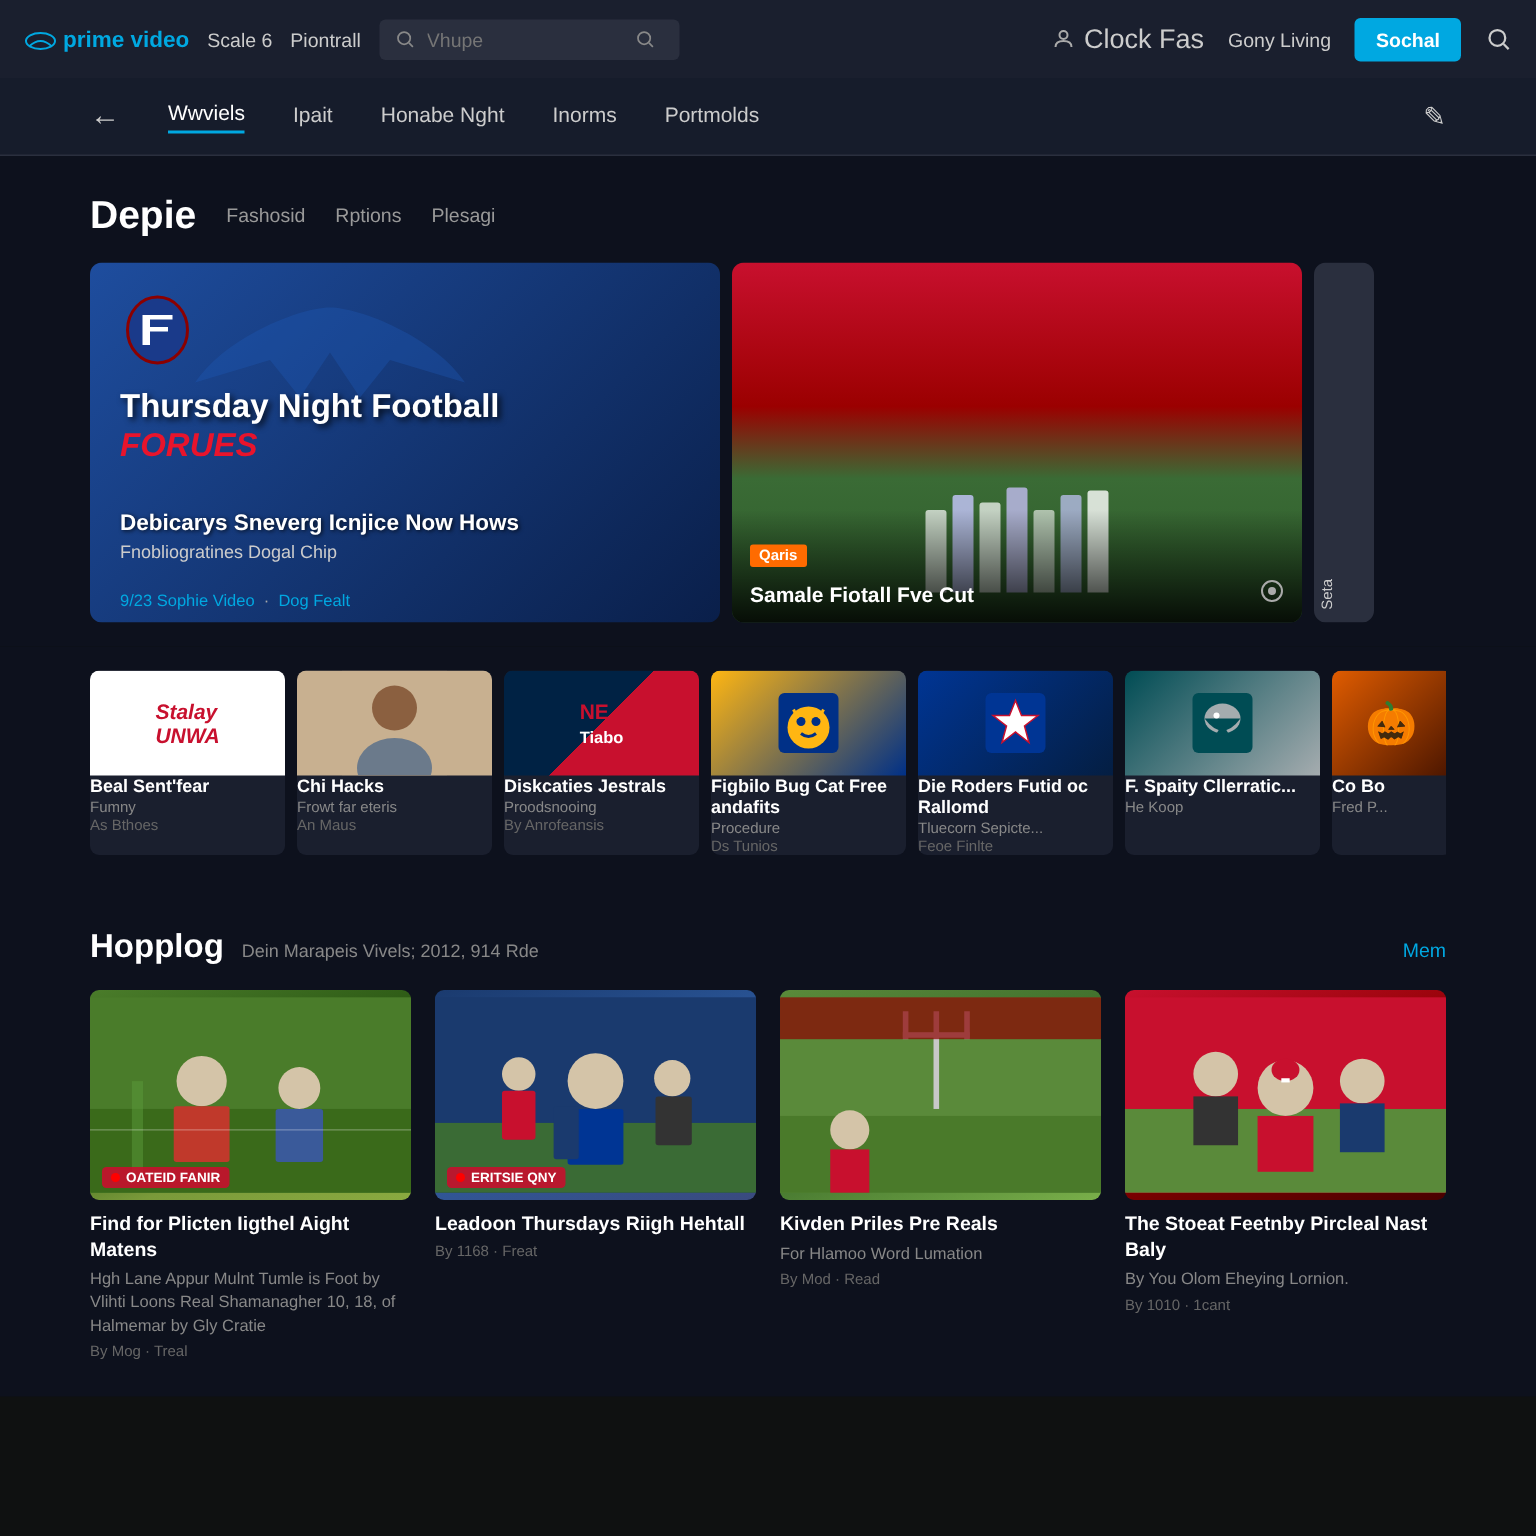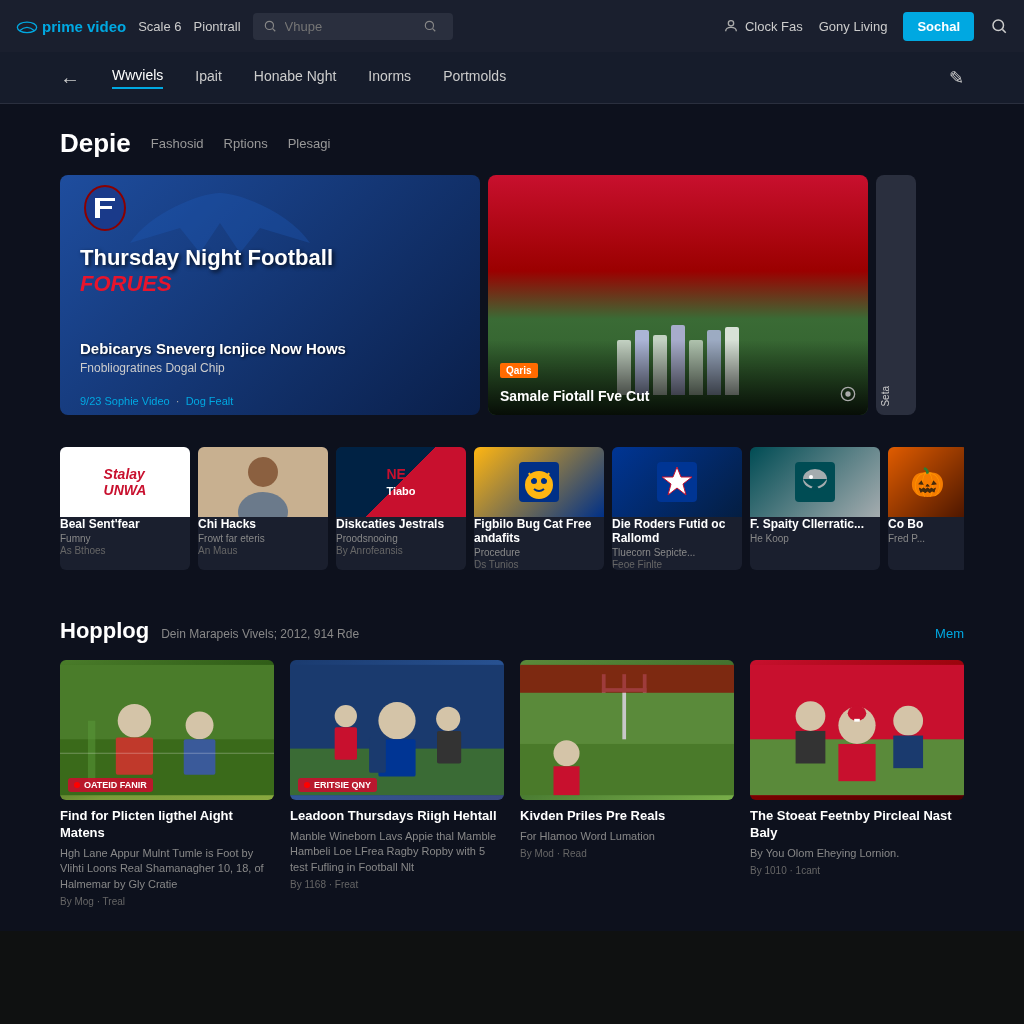--- a/index.html
+++ b/index.html
@@ -59,21 +59,21 @@
       margin-left: auto;
       display: flex;
       align-items: center;
       gap: 16px;
     }
     .nav-user {
       display: flex;
       align-items: center;
       gap: 6px;
       color: #ccc;
-      font-size: 13px;
+      font-size: 18px;
       cursor: pointer;
     }
     .social-btn {
       background: #00a8e1;
       color: #fff;
       border: none;
       border-radius: 4px;
       padding: 7px 14px;
       font-size: 13px;
       font-weight: 600;
@@ -162,21 +162,21 @@
       width: 100%;
       height: 100%;
       display: flex;
       flex-direction: column;
       justify-content: flex-end;
       padding: 16px;
       background: linear-gradient(135deg, #1e4d9e 0%, #0a1f4a 100%);
     }
     .tnf-logo-area {
       position: absolute;
-      top: 8px;
+      top: 20px;
       left: 20px;
       right: 20px;
     }
     .tnf-title {
       font-size: 22px;
       font-weight: 900;
       color: #fff;
       text-shadow: 2px 2px 4px rgba(0,0,0,0.8);
       line-height: 1.2;
     }
@@ -722,21 +722,20 @@
           <rect x="48" y="67" width="24" height="35" rx="2" fill="#c8102e"></rect>
           <circle cx="170" cy="58" r="13" fill="#d4c4a8"></circle>
           <rect x="158" y="71" width="26" height="35" rx="2" fill="#333"></rect>
         </svg>
         <div class="content-badge">
           <div class="dot"></div>
           <span>ERITSIE QNY</span>
         </div>
       </div>
       <div class="content-card-title">Leadoon Thursdays Riigh Hehtall</div>
-      <div class="content-card-desc">Manble Wineborn Lavs Appie thal Mamble Hambeli Loe LFrea Ragby Ropby with 5 test Fufling in Football Nlt</div>
       <div class="content-card-meta">By 1168 · Freat</div>
     </div>
 
     <div class="content-card">
       <div class="content-card-thumb football3">
         <svg width="100%" height="100%" viewBox="0 0 230 140">
           <rect width="230" height="140" fill="#5a8a3a"></rect>
           <rect y="85" width="230" height="55" fill="#4a7a2a"></rect>
 
           <rect x="110" y="10" width="4" height="70" fill="#c8c8c8"></rect>

